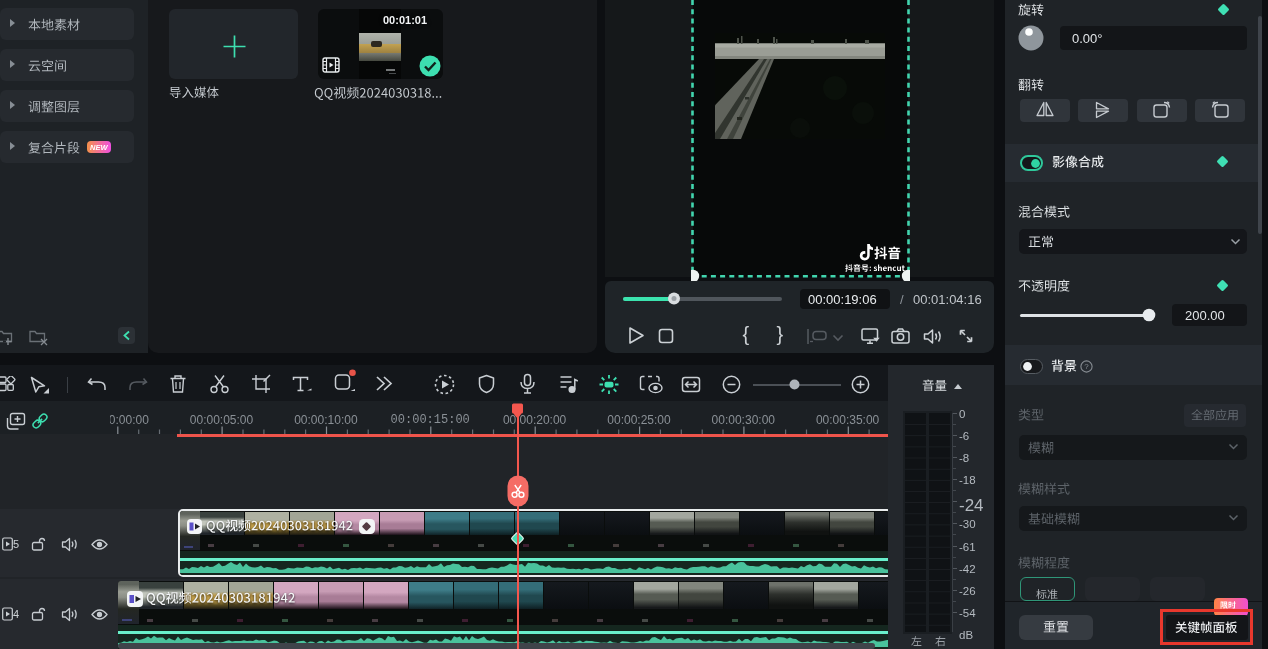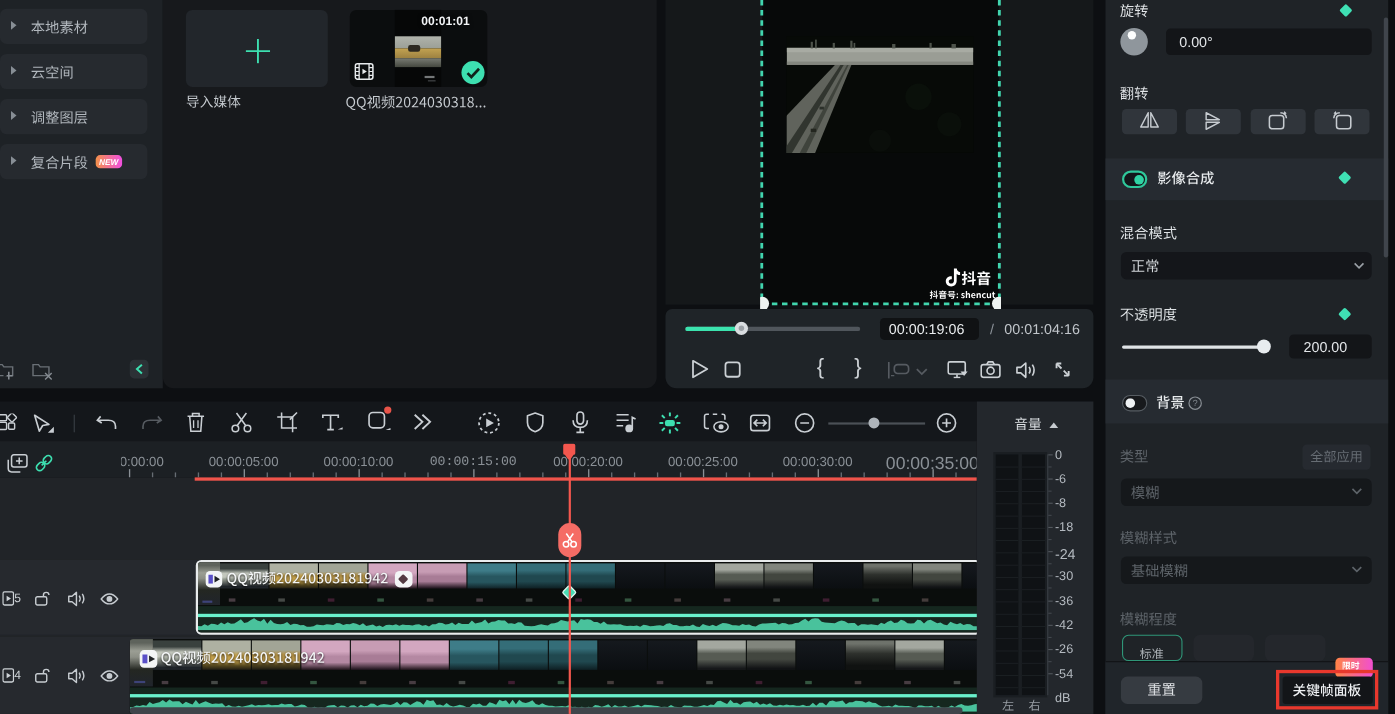--- a/index.html
+++ b/index.html
@@ -397,21 +397,21 @@
       </g>
     </svg></div>
 <div style="position:absolute;left:110px;top:401px;width:778px;height:33px;overflow:hidden">
 <div style="position:absolute;left:7.2px;top:11.5px;transform:translateX(-50%);font-family:'Liberation Sans';font-size:12px;color:#8a9096;white-space:pre">00:00:00:00</div>
 <div style="position:absolute;left:111.5px;top:11.5px;transform:translateX(-50%);font-family:'Liberation Sans';font-size:12px;color:#8a9096;white-space:pre">00:00:05:00</div>
 <div style="position:absolute;left:215.9px;top:11.5px;transform:translateX(-50%);font-family:'Liberation Sans';font-size:12px;color:#8a9096;white-space:pre">00:00:10:00</div>
 <div style="position:absolute;left:320.2px;top:11.5px;transform:translateX(-50%);font-family:Liberation Mono, monospace;font-size:12px;color:#8a9096;white-space:pre">00:00:15:00</div>
 <div style="position:absolute;left:424.6px;top:11.5px;transform:translateX(-50%);font-family:'Liberation Sans';font-size:12px;color:#8a9096;white-space:pre">00:00:20:00</div>
 <div style="position:absolute;left:529.0px;top:11.5px;transform:translateX(-50%);font-family:'Liberation Sans';font-size:12px;color:#8a9096;white-space:pre">00:00:25:00</div>
 <div style="position:absolute;left:633.3px;top:11.5px;transform:translateX(-50%);font-family:'Liberation Sans';font-size:12px;color:#8a9096;white-space:pre">00:00:30:00</div>
-<div style="position:absolute;left:737.6px;top:11.5px;transform:translateX(-50%);font-family:'Liberation Sans';font-size:16px;color:#8a9096;white-space:pre">00:00:35:00</div>
+<div style="position:absolute;left:737.6px;top:11.5px;transform:translateX(-50%);font-family:'Liberation Sans';font-size:12px;color:#8a9096;white-space:pre">00:00:35:00</div>
 <svg width="778" height="33" style="position:absolute;left:0;top:0">
       <rect x="7.2" y="25.5" width="1.2" height="10.5" fill="#8a9096"></rect>
       <rect x="28.1" y="28.5" width="1.2" height="7.5" fill="#676d74"></rect>
       <rect x="48.9" y="28.5" width="1.2" height="7.5" fill="#676d74"></rect>
       <rect x="69.8" y="28.5" width="1.2" height="7.5" fill="#676d74"></rect>
       <rect x="90.7" y="28.5" width="1.2" height="7.5" fill="#676d74"></rect>
       <rect x="111.5" y="25.5" width="1.2" height="10.5" fill="#8a9096"></rect>
       <rect x="132.4" y="28.5" width="1.2" height="7.5" fill="#676d74"></rect>
       <rect x="153.3" y="28.5" width="1.2" height="7.5" fill="#676d74"></rect>
       <rect x="174.2" y="28.5" width="1.2" height="7.5" fill="#676d74"></rect>
@@ -669,27 +669,27 @@
 <div style="position:absolute;left:953px;top:445.75px;width:3px;height:1px;background:#42474d;"></div>
 <div style="position:absolute;left:959px;top:430.67px;font-family:'Liberation Sans',sans-serif;font-size:11.5px;color:#b4bac0;font-weight:400;letter-spacing:0;line-height:1;white-space:pre">-6</div>
 <div style="position:absolute;left:953px;top:456.84000000000003px;width:4px;height:1.1px;background:#52575d;"></div>
 <div style="position:absolute;left:953px;top:467.92px;width:3px;height:1px;background:#42474d;"></div>
 <div style="position:absolute;left:959px;top:452.84000000000003px;font-family:'Liberation Sans',sans-serif;font-size:11.5px;color:#b4bac0;font-weight:400;letter-spacing:0;line-height:1;white-space:pre">-8</div>
 <div style="position:absolute;left:953px;top:479.01px;width:4px;height:1.1px;background:#52575d;"></div>
 <div style="position:absolute;left:953px;top:490.09px;width:3px;height:1px;background:#42474d;"></div>
 <div style="position:absolute;left:959px;top:475.01px;font-family:'Liberation Sans',sans-serif;font-size:11.5px;color:#b4bac0;font-weight:400;letter-spacing:0;line-height:1;white-space:pre">-18</div>
 <div style="position:absolute;left:953px;top:501.18px;width:4px;height:1.1px;background:#52575d;"></div>
 <div style="position:absolute;left:953px;top:512.26px;width:3px;height:1px;background:#42474d;"></div>
-<div style="position:absolute;left:959px;top:497.18px;font-family:'Liberation Sans',sans-serif;font-size:13px;color:#b4bac0;font-weight:400;letter-spacing:0;line-height:1;white-space:pre">-24</div>
+<div style="position:absolute;left:959px;top:497.18px;font-family:'Liberation Sans',sans-serif;font-size:17px;color:#b4bac0;font-weight:400;letter-spacing:0;line-height:1;white-space:pre">-24</div>
 <div style="position:absolute;left:953px;top:523.35px;width:4px;height:1.1px;background:#52575d;"></div>
 <div style="position:absolute;left:953px;top:534.4300000000001px;width:3px;height:1px;background:#42474d;"></div>
 <div style="position:absolute;left:959px;top:519.35px;font-family:'Liberation Sans',sans-serif;font-size:11.5px;color:#b4bac0;font-weight:400;letter-spacing:0;line-height:1;white-space:pre">-30</div>
 <div style="position:absolute;left:953px;top:545.52px;width:4px;height:1.1px;background:#52575d;"></div>
 <div style="position:absolute;left:953px;top:556.6px;width:3px;height:1px;background:#42474d;"></div>
-<div style="position:absolute;left:959px;top:541.52px;font-family:'Liberation Sans',sans-serif;font-size:11.5px;color:#b4bac0;font-weight:400;letter-spacing:0;line-height:1;white-space:pre">-36</div>
+<div style="position:absolute;left:959px;top:541.52px;font-family:'Liberation Sans',sans-serif;font-size:11.5px;color:#b4bac0;font-weight:400;letter-spacing:0;line-height:1;white-space:pre">-61</div>
 <div style="position:absolute;left:953px;top:567.69px;width:4px;height:1.1px;background:#52575d;"></div>
 <div style="position:absolute;left:953px;top:578.7700000000001px;width:3px;height:1px;background:#42474d;"></div>
 <div style="position:absolute;left:959px;top:563.69px;font-family:'Liberation Sans',sans-serif;font-size:11.5px;color:#b4bac0;font-weight:400;letter-spacing:0;line-height:1;white-space:pre">-42</div>
 <div style="position:absolute;left:953px;top:589.86px;width:4px;height:1.1px;background:#52575d;"></div>
 <div style="position:absolute;left:953px;top:600.94px;width:3px;height:1px;background:#42474d;"></div>
 <div style="position:absolute;left:959px;top:585.86px;font-family:'Liberation Sans',sans-serif;font-size:11.5px;color:#b4bac0;font-weight:400;letter-spacing:0;line-height:1;white-space:pre">-26</div>
 <div style="position:absolute;left:953px;top:612.03px;width:4px;height:1.1px;background:#52575d;"></div>
 <div style="position:absolute;left:959px;top:608.03px;font-family:'Liberation Sans',sans-serif;font-size:11.5px;color:#b4bac0;font-weight:400;letter-spacing:0;line-height:1;white-space:pre">-54</div>
 <div style="position:absolute;left:959px;top:630px;font-family:'Liberation Sans',sans-serif;font-size:11.5px;color:#b4bac0;font-weight:400;letter-spacing:0;line-height:1;white-space:pre">dB</div>
 <div style="position:absolute;left:911px;top:633.4px;line-height:0"><svg width="11" height="16" viewBox="0 0 11 16" style="overflow:visible">

